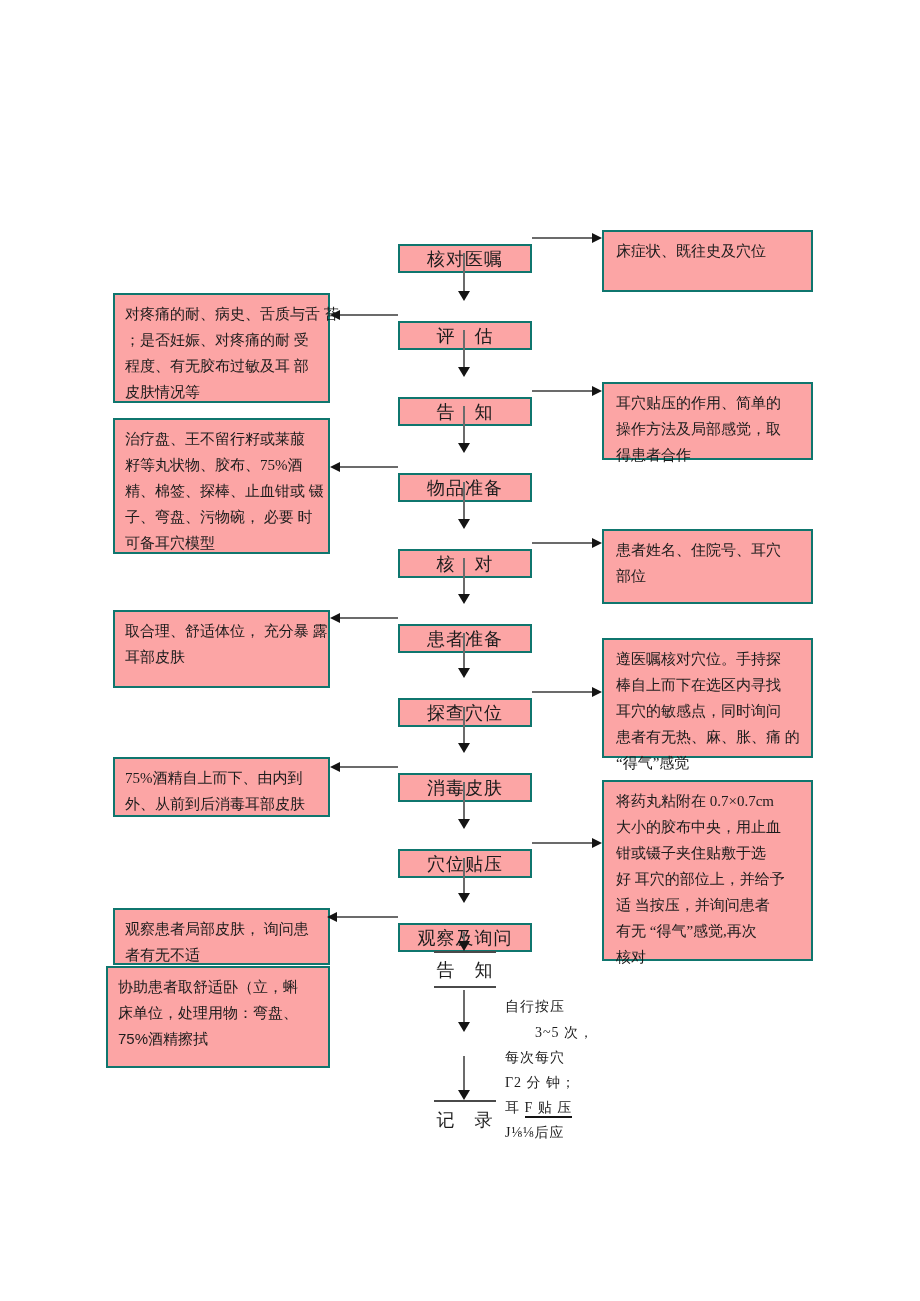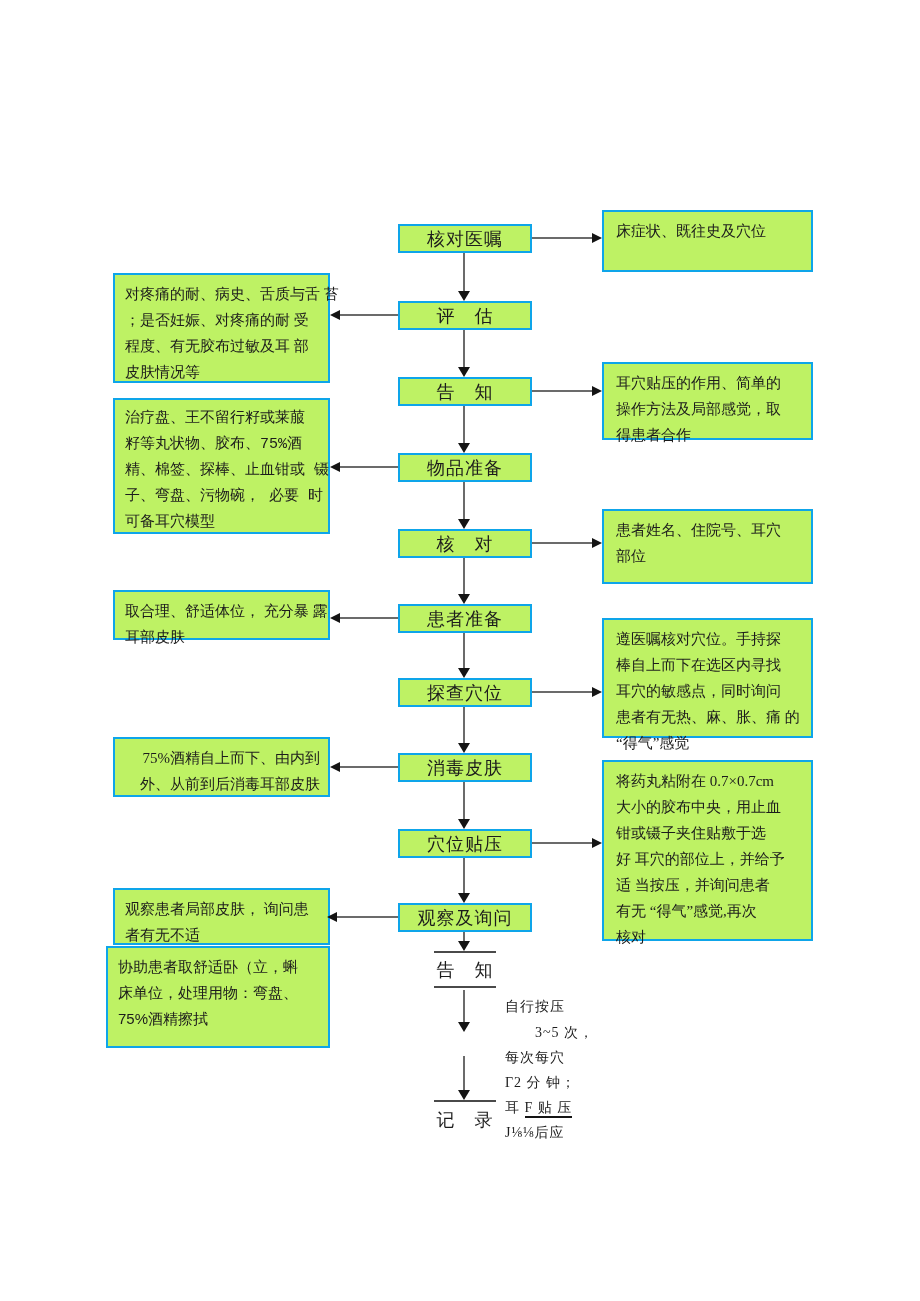--- a/index.html
+++ b/index.html
@@ -2,22 +2,23 @@
 <html><head>
 <meta charset="utf-8">
 <style>
   html,body { margin:0; padding:0; background:#ffffff; }
   #page {
     position:relative; width:920px; height:1301px; background:#ffffff;
     font-family:"Liberation Serif","DejaVu Serif",serif; color:#1c1c1c;
     overflow:hidden;
   }
   .box {
-    position:absolute; box-sizing:border-box; background:#bef264;
-    border:2px solid #0ea5e9;
+    position:absolute; box-sizing:border-box; background:#fca5a5;
+    border:2px solid #0f766e;
+    margin-top:20px;
   }
   .cnode {
     left:398px; width:134px; height:29px;
     display:flex; align-items:center; justify-content:center;
     font-size:18px; letter-spacing:1px;
   }
   .note { font-size:15px; line-height:26px; }
   .note .ln { white-space:nowrap; }
   .lnote { left:113px; width:217px; padding:6px 8px 4px 10px; }
   .rnote { left:602px; width:211px; padding:6px 8px 4px 12px; }
@@ -110,32 +111,32 @@
     <div class="ln">有无 “得气”感觉,再次</div>
     <div class="ln">核对</div>
   </div>
 
   <div class="box note lnote" style="top:273px; height:110px;">
     <div class="ln">对疼痛的耐、病史、舌质与舌 苔</div>
     <div class="ln">；是否妊娠、对疼痛的耐 受</div>
     <div class="ln">程度、有无胶布过敏及耳 部</div>
     <div class="ln">皮肤情况等</div>
   </div>
-  <div class="box note lnote" style="top:398px; height:136px;font-family:Liberation Mono, monospace;">
+  <div class="box note lnote" style="top:398px; height:136px;">
     <div class="ln">治疗盘、王不留行籽或莱菔</div>
     <div class="ln">籽等丸状物、胶布、75%酒</div>
     <div class="ln">精、棉签、探棒、止血钳或 镊</div>
     <div class="ln">子、弯盘、污物碗， 必要 时</div>
     <div class="ln">可备耳穴模型</div>
   </div>
-  <div class="box note lnote" style="top:590px; height:50px;">
+  <div class="box note lnote" style="top:590px; height:78px;">
     <div class="ln">取合理、舒适体位， 充分暴 露</div>
     <div class="ln">耳部皮肤</div>
   </div>
-  <div class="box note lnote" style="top:737px; height:60px;text-align:right;">
+  <div class="box note lnote" style="top:737px; height:60px;">
     <div class="ln">75%酒精自上而下、由内到</div>
     <div class="ln">外、从前到后消毒耳部皮肤</div>
   </div>
   <div class="box note lnote" style="top:888px; height:57px;">
     <div class="ln">观察患者局部皮肤， 询问患</div>
     <div class="ln">者有无不适</div>
   </div>
   <div class="box note lnote" style="left:106px; top:946px; width:224px; height:102px;">
     <div class="ln">协助患者取舒适卧（立，蝌</div>
     <div class="ln">床单位，处理用物：弯盘、</div>

